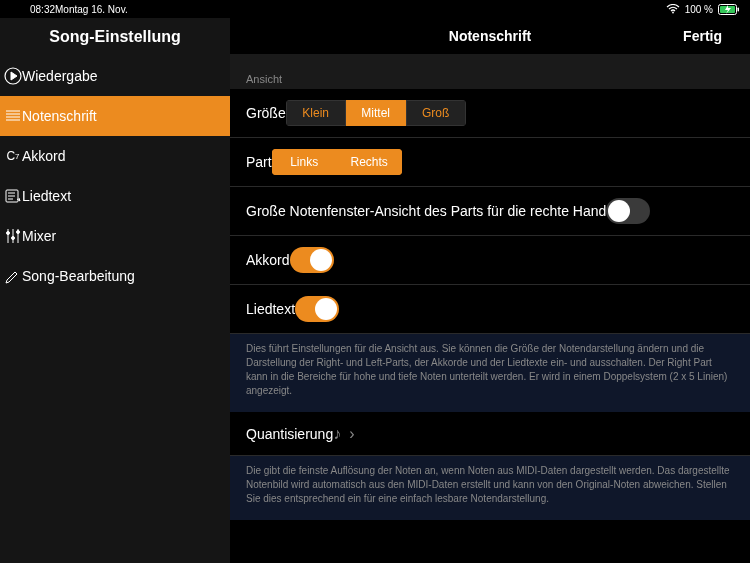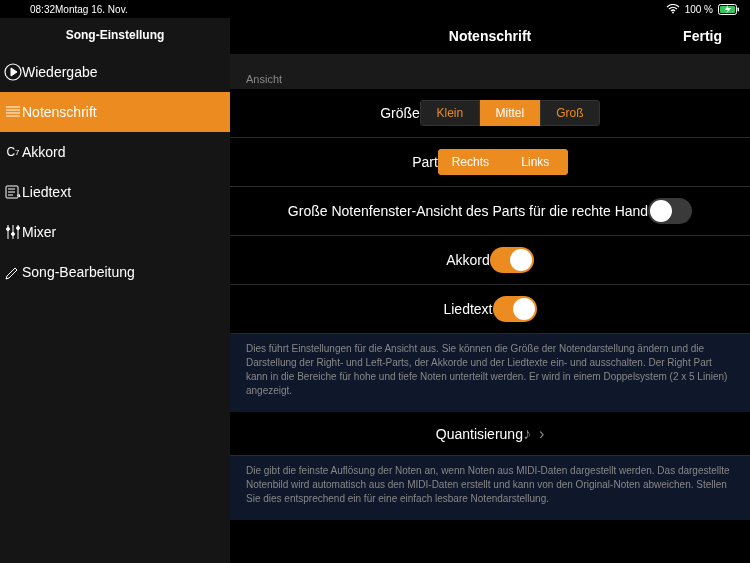--- a/index.html
+++ b/index.html
@@ -8,34 +8,34 @@
   
   .status-bar { display:flex; justify-content:space-between; align-items:center; height:18px; padding:0 10px; font-size:10px; font-weight:500; }
   .status-left { display:flex; gap:0;margin-left:20px; }
   .status-right { display:flex; align-items:center; gap:5px; }
   .wifi-icon svg, .batt-icon svg { display:block; }
 
   .app { display:flex; height:545px; }
 
   
   .sidebar { width:230px; background:#151515; display:flex; flex-direction:column; }
-  .sidebar-title { text-align:center; font-size:12px; font-weight:600; padding:10px 0; }
+  .sidebar-title { text-align:center; font-size:16px; font-weight:600; padding:10px 0; }
   .sb-item { display:flex; align-items:center; padding:11px 4px; font-size:14px; cursor:pointer; }
   .sb-item.active { background:#ec8b1f; }
   .sb-item .icon { width:18px; height:18px; display:flex; align-items:center; justify-content:center; }
   .sb-item .icon svg { stroke:#fff; }
 
   
   .main { flex:1; background:#000; display:flex; flex-direction:column; overflow-y:auto; }
   .main-header { display:flex; align-items:center; justify-content:center; position:relative; padding:10px 16px; font-size:14px; font-weight:600; }
   .done-btn { position:absolute; right:28px; font-size:14px; font-weight:600; color:#fff; cursor:pointer; }
 
   .section-label { font-size:11px; color:#888; padding:19px 16px 4px; background:#1a1a1a; }
 
-  .row { display:flex; align-items:center; justify-content:center; padding:11px 16px; border-bottom:1px solid #2a2a2a; min-height:44px; }
+  .row { display:flex; align-items:center; justify-content:flex-start; padding:11px 16px; border-bottom:1px solid #2a2a2a; min-height:44px; }
   .row .label { font-size:14px; }
 
   .seg { display:flex; border-radius:4px; overflow:hidden; }
   .seg .seg-btn { font-size:12px; padding:5px 0; text-align:center; cursor:pointer; }
   .seg3 .seg-btn { width:60px; }
   .seg2 .seg-btn { width:65px; }
   .seg .seg-btn.off { background:#222; color:#ec8b1f; border:1px solid #333; }
   .seg .seg-btn.on  { background:#ec8b1f; color:#fff; border:1px solid #ec8b1f; }
 
   .switch { width:44px; height:26px; border-radius:13px; position:relative; cursor:pointer; }
@@ -153,22 +153,22 @@
       <div class="seg seg3">
         <div class="seg-btn off">Klein</div>
         <div class="seg-btn on">Mittel</div>
         <div class="seg-btn off">Groß</div>
       </div>
     </div>
 
     <div class="row">
       <span class="label">Part</span>
       <div class="seg seg2">
+        <div class="seg-btn on">Links</div>
         <div class="seg-btn on">Rechts</div>
-        <div class="seg-btn on">Links</div>
       </div>
     </div>
 
     <div class="row">
       <span class="label">Große Notenfenster-Ansicht des Parts für die rechte Hand</span>
       <div class="switch off">
           <div class="knob"></div>
         </div>
     </div>
 

